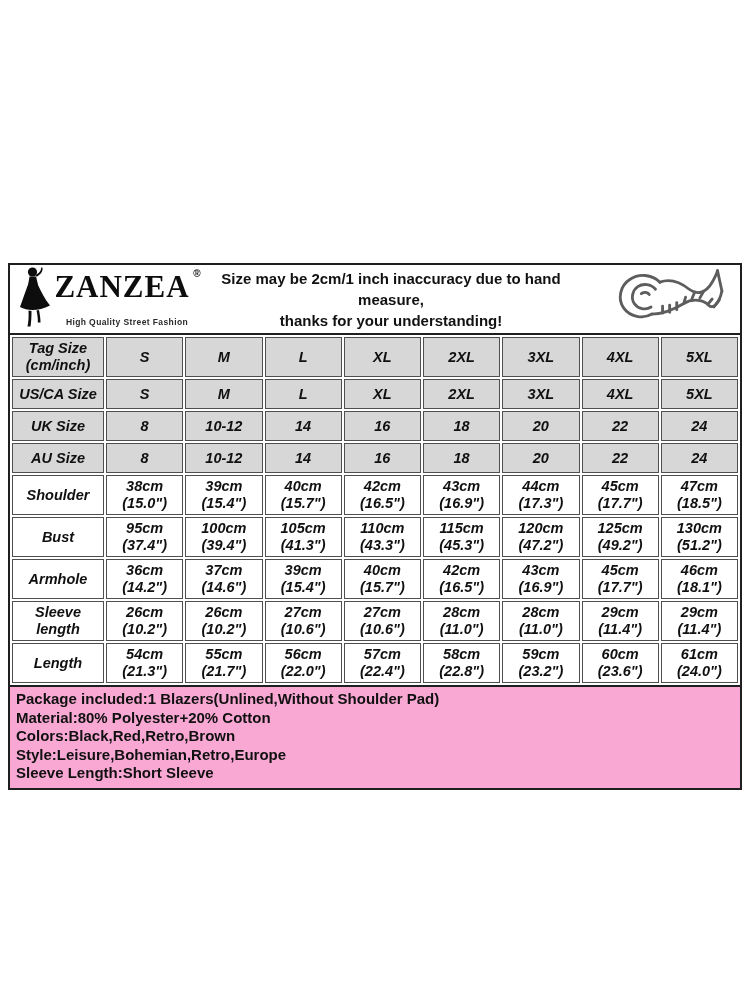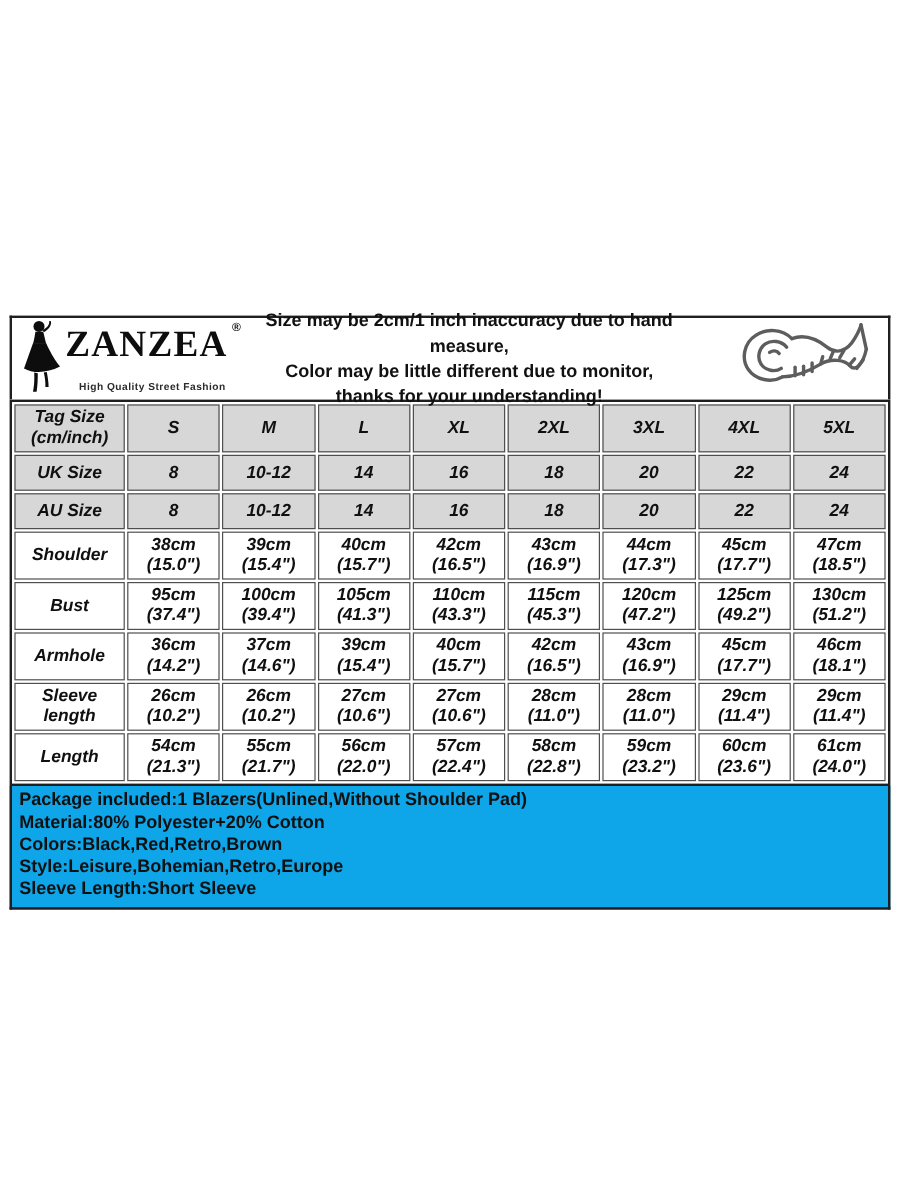--- a/index.html
+++ b/index.html
@@ -52,21 +52,21 @@
     font-weight:bold;font-size:14.5px;color:#101010;
     white-space:pre-line;line-height:17px;padding:1px 0;
     overflow:hidden;
   }
   .size-table col.label-col{width:92px;}
   tr.size-row th,tr.size-row td{background:#d7d7d7;height:26px;}
   tr.size-row.first th{height:36px;}
   tr.measure-row th,tr.measure-row td{background:#ffffff;height:36px;}
   
   .details-block{
-    box-sizing:border-box;border:2px solid #1f1f1f;border-top:none;background:#0ea5e9;
+    box-sizing:border-box;border:2px solid #1f1f1f;border-top:none;background:#f9a8d4;
     padding:3px 6px 5px 6px;
   }
   .details-line{
     font-weight:bold;font-size:15px;line-height:18.5px;color:#101010;
     white-space:nowrap;
   }
 </style>
 </head>
 <body>
 
@@ -86,21 +86,20 @@
           </g>
         </svg>
       </span>
       <span class="logo-text">
         <span class="brand-name"><span>ZANZEA</span><span class="brand-reg">®</span></span>
         <span class="brand-tagline">High Quality Street Fashion</span>
       </span>
     </div>
     <div class="notice-block">
       <div>Size may be 2cm/1 inch inaccuracy due to hand measure,</div>
-      <div>Color may be little different due to monitor,</div>
       <div>thanks for your understanding!</div>
     </div>
     <div class="tape-block">
       <svg width="118" height="62" viewBox="0 0 130 70" aria-hidden="true">
         <g fill="none" stroke="#5d5d5d" stroke-width="3.2" stroke-linecap="round" stroke-linejoin="round">
 
           <path d="M57,16 C48,7 33,6 23,13 C12,20 9,35 16,45 C23,55 38,58 48,52"></path>
           <path d="M52,24 C47,18 38,17 32,21 C26,25 24,34 28,40 C32,46 41,48 47,44"></path>
           <path d="M45,30 C43,27 39,27 36,29"></path>
 
@@ -130,20 +129,31 @@
         <col>
         <col>
         <col>
         <col>
         <col>
     </colgroup>
     <tbody>
         <tr class="size-row first">
           <th scope="row">Tag Size
 (cm/inch)</th>
+          <td>S</td>
+          <td>M</td>
+          <td>L</td>
+          <td>XL</td>
+          <td>2XL</td>
+          <td>3XL</td>
+          <td>4XL</td>
+          <td>5XL</td>
+        </tr>
+        <tr class="size-row">
+          <th scope="row">US/CA Size</th>
           <td>S</td>
           <td>M</td>
           <td>L</td>
           <td>XL</td>
           <td>2XL</td>
           <td>3XL</td>
           <td>4XL</td>
           <td>5XL</td>
         </tr>
         <tr class="size-row">

